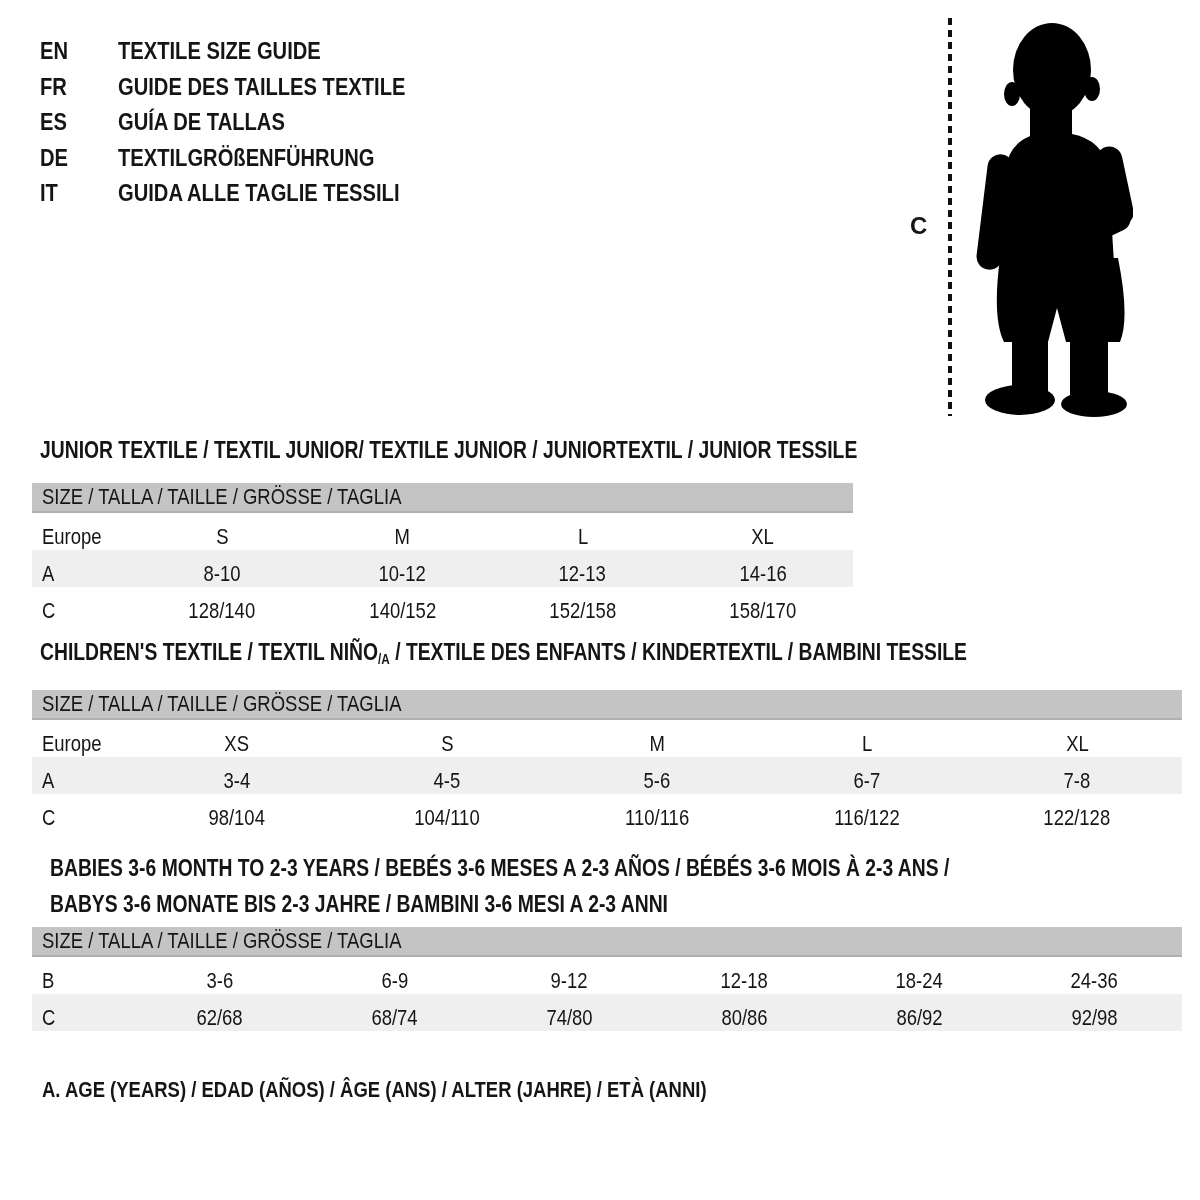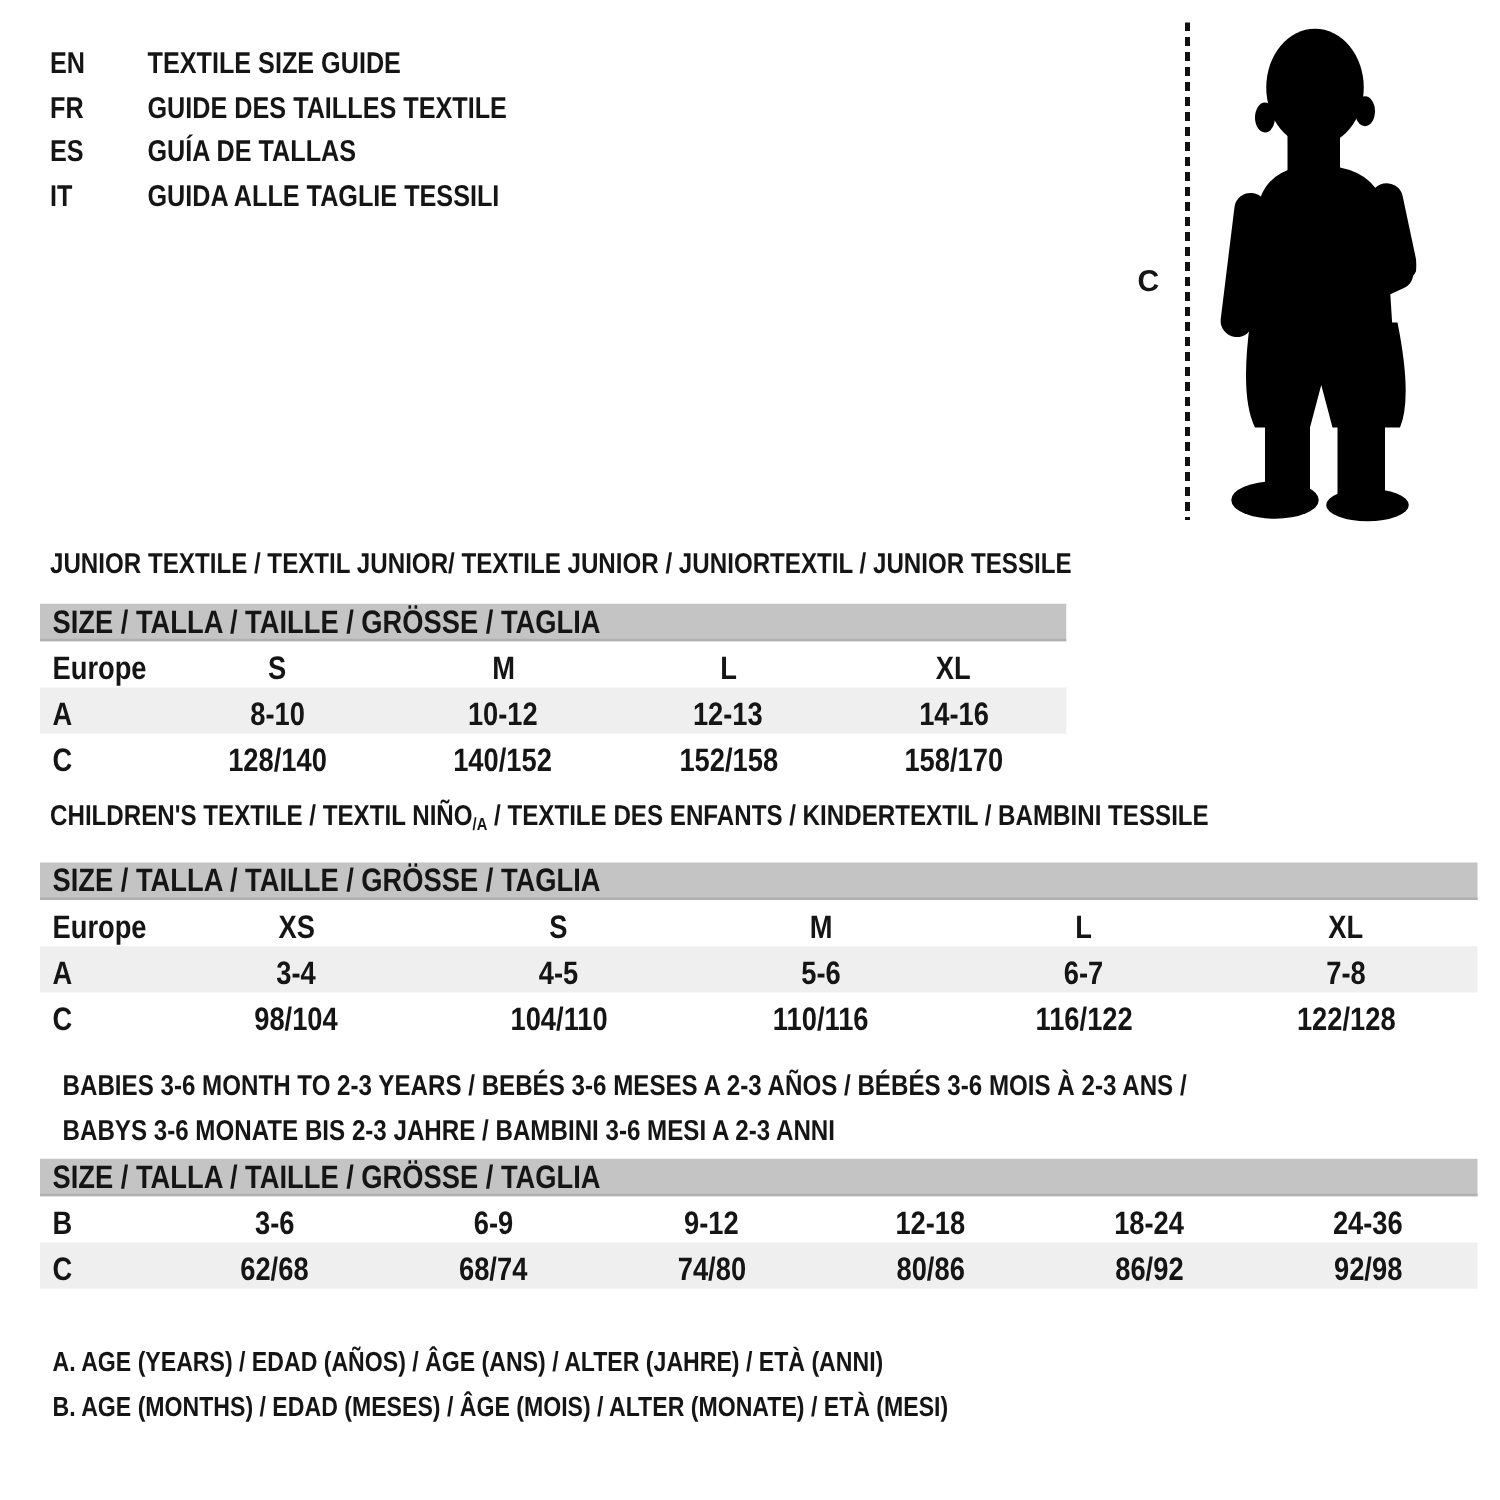--- a/index.html
+++ b/index.html
@@ -26,21 +26,21 @@
   .baby{position:absolute;left:968px;top:18px;}
 
   
   .sec-title{position:absolute;left:40px;font-size:23px;font-weight:700;white-space:nowrap;}
   .sec-title .sub{font-size:14px;position:relative;top:4px;font-weight:700;}
   .title-junior{top:437px;}
   .title-children{top:639px;}
   .title-babies{top:851px;line-height:35.5px;margin-left:10px;}
 
   
-  .table{position:absolute;font-size:26px;font-weight:700;}
+  .table{position:absolute;font-size:22px;font-weight:400;}
   .tab-junior{left:32px;top:483px;width:821px;}
   .tab-children{left:32px;top:690px;width:1150px;}
   .tab-babies{left:32px;top:927px;width:1150px;}
   .bar{
     height:30px;line-height:28px;background:#c4c4c4;
     border-bottom:2px solid #b0b0b0;box-sizing:border-box;padding-left:10px;
   }
   .trow{display:flex;height:37px;align-items:flex-end;}
   .trow.alt{background:#efefef;}
   .lab{width:100px;padding-left:10px;box-sizing:border-box;flex:0 0 auto;}
@@ -57,20 +57,23 @@
 
   <div class="lang-list">
     <div class="lang-row">
       <span class="lang-code">EN</span><span class="lang-label">TEXTILE SIZE GUIDE</span>
     </div>
     <div class="lang-row">
       <span class="lang-code">FR</span><span class="lang-label">GUIDE DES TAILLES TEXTILE</span>
     </div>
     <div class="lang-row">
       <span class="lang-code">ES</span><span class="lang-label">GUÍA DE TALLAS</span>
+    </div>
+    <div class="lang-row">
+      <span class="lang-code">DE</span><span class="lang-label">TEXTILGRÖßENFÜHRUNG</span>
     </div>
     <div class="lang-row">
       <span class="lang-code">IT</span><span class="lang-label">GUIDA ALLE TAGLIE TESSILI</span>
     </div>
   </div>
 
   <div class="measure-line"></div>
   <div class="measure-label">C</div>
   <svg class="baby" width="165" height="400" viewBox="0 0 165 400" fill="#000000" aria-hidden="true">
     <ellipse cx="84" cy="52" rx="39" ry="47"></ellipse>
@@ -252,16 +255,15 @@
           <span class="cxc">86/92</span>
         </span>
       <span class="cell">
           <span class="cxc">92/98</span>
         </span>
     </div>
   </div>
 
   <div class="legend">
     <div class="legend-line"><span class="cx">A. AGE (YEARS) / EDAD (AÑOS) / ÂGE (ANS) / ALTER (JAHRE) / ETÀ (ANNI)</span></div>
-    <div class="legend-line"><span class="cx">B. AGE (MONTHS) / EDAD (MESES) / ÂGE (MOIS) / ALTER (MONATE) / ETÀ (MESI)</span></div>
   </div>
 
 </div>
 
 </body></html>

